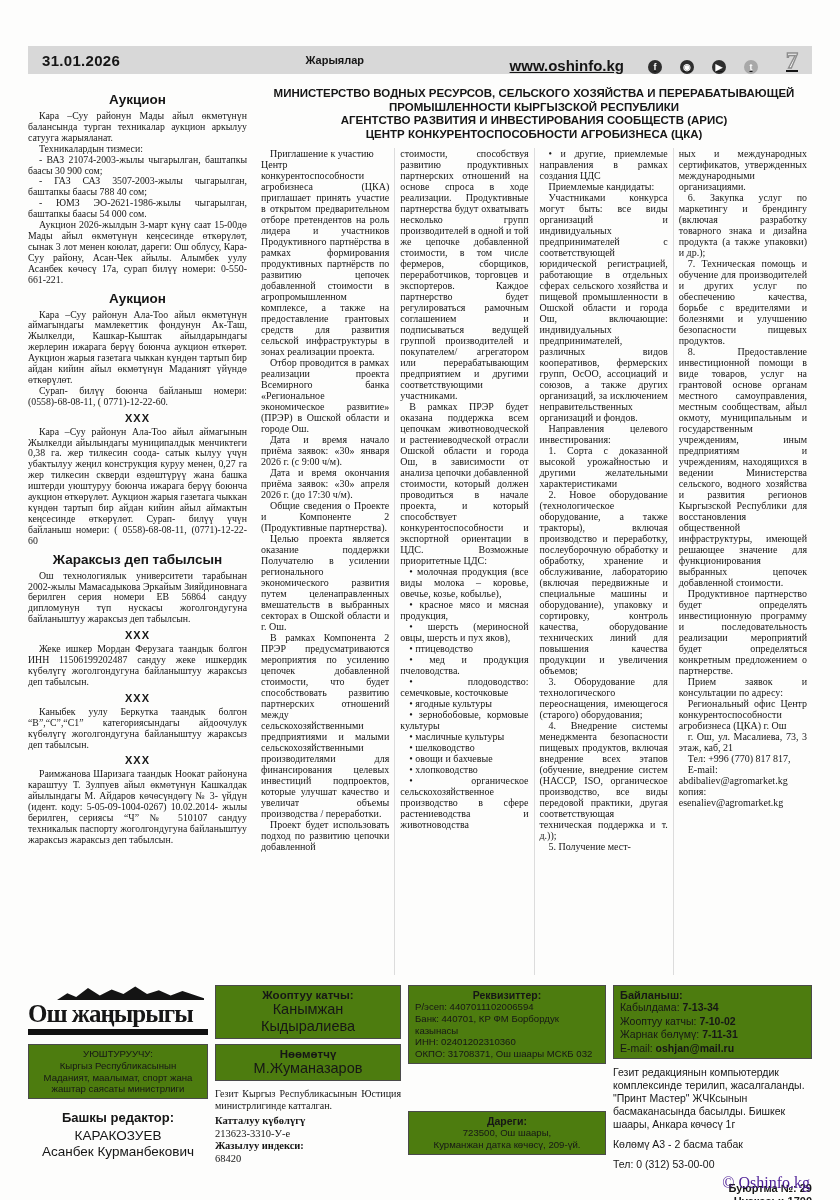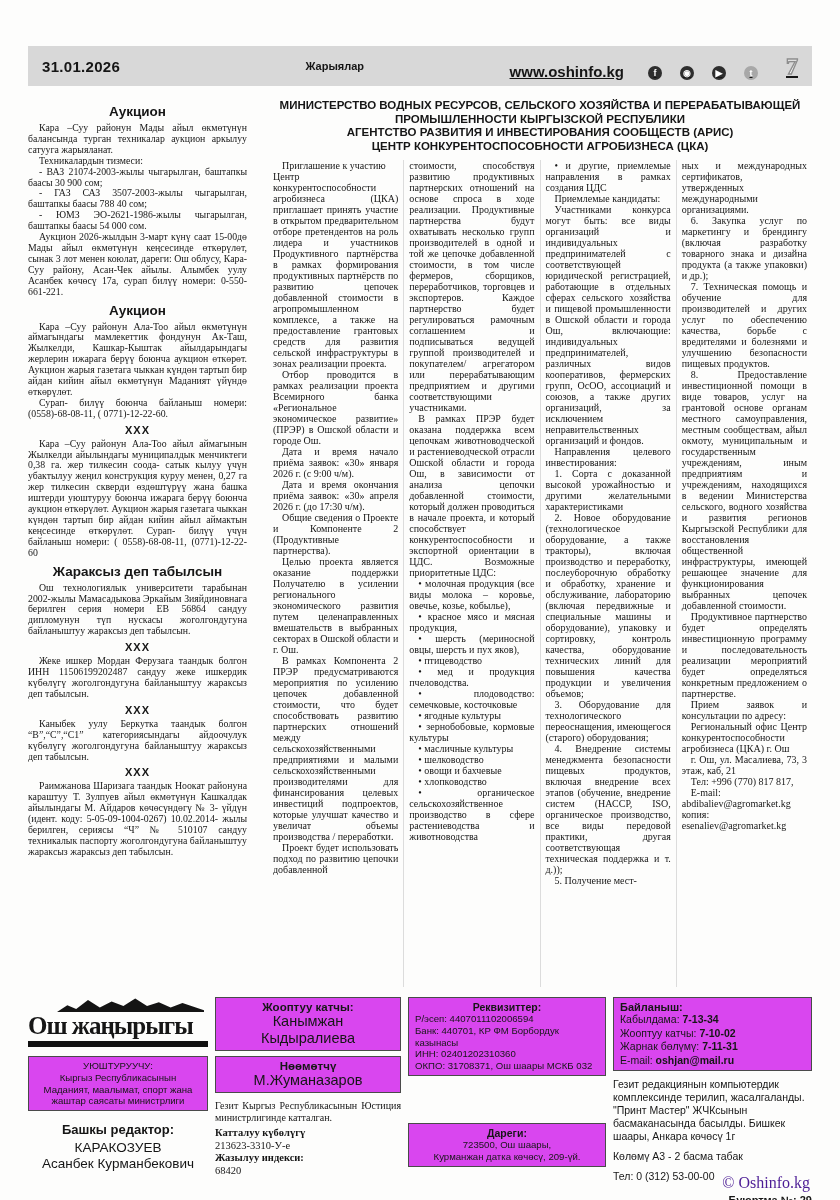--- a/index.html
+++ b/index.html
@@ -1,19 +1,19 @@
 <!DOCTYPE html>
 <html><head>
 <meta charset="utf-8">
 <style>
   html,body{margin:0;padding:0;background:#ffffff;}
   .page{position:relative;width:840px;height:1200px;overflow:hidden;background:#fdfdfc;
         font-family:"Liberation Serif",serif;color:#161616;}
   
-  .header-bar{margin:46px 28px 0;height:40px;background:#d8d8d8;display:flex;align-items:center;
+  .header-bar{margin:46px 28px 0;height:28px;background:#d8d8d8;display:flex;align-items:center;
               padding:0 14px;box-sizing:border-box;}
   .hdr-date{font:700 15px "Liberation Sans",sans-serif;letter-spacing:.3px;}
   .hdr-section{flex:1;text-align:center;font:700 11px "Liberation Sans",sans-serif;padding-left:40px;}
   .hdr-right{display:flex;align-items:flex-end;gap:18px;text-decoration:underline;}
   .hdr-site{font:700 15px "Liberation Sans",sans-serif;margin-right:6px;}
   .sico{width:14px;height:14px;border-radius:50%;background:#2e2e2e;color:#fff;display:inline-block;
         font:700 9px/14px "Liberation Sans",sans-serif;text-align:center;}
   .sico.lt{background:#a8a8a8;}
   .hdr-page{font:700 24px "Liberation Serif",serif;color:#fff;-webkit-text-stroke:1.4px #8d8d8d;
             margin-left:10px;line-height:28px;}
@@ -21,31 +21,31 @@
   .content{display:flex;margin:13px 28px 0;height:888px;overflow:hidden;}
   .left-col{width:219px;flex:none;margin-right:9px;font-size:9.8px;line-height:10.9px;overflow:hidden;}
   .blk{margin:0;}
   .blk.para{text-align:justify;text-indent:11px;}
   .blk.cont{text-align:justify;}
   .blk.bullet{text-align:justify;text-indent:9px;}
   .blk.heading{font:700 13.5px "Liberation Sans",sans-serif;text-align:center;text-indent:0;
                margin:5px 0 4px;}
   .blk.xxx{font:700 11px "Liberation Sans",sans-serif;text-align:center;text-indent:0;margin:4px 0 3px;
            letter-spacing:1px;}
-  .main{flex:1;overflow:hidden;margin-left:12px;}
+  .main{flex:1;overflow:hidden;}
   .headline .line{text-align:center;font:700 11.5px "Liberation Sans",sans-serif;line-height:13.5px;}
   .cols{display:flex;margin-top:7px;height:836px;overflow:hidden;}
   .col{flex:1;padding:0 5px;font-size:10px;line-height:11px;overflow:hidden;}
   .col + .col{border-left:1px solid #dcdcdc;}
   .col .blk.para{text-indent:9px;}
   
   .footer{display:flex;gap:7px;margin:10px 28px 0;height:178px;font-family:"Liberation Sans",sans-serif;}
   .fcol{display:flex;flex-direction:column;gap:5px;box-sizing:border-box;}
   .fcolA{width:180px;} .fcolB{width:186px;} .fcolC{width:198px;gap:47px;} .fcolD{flex:1;}
-  .fbox{border:1px solid #4a4a4a;background:#d946ef;padding:3px 6px;box-sizing:border-box;}
+  .fbox{border:1px solid #4a4a4a;background:#4d7c0f;padding:3px 6px;box-sizing:border-box;}
   .masthead{position:relative;height:54px;overflow:hidden;}
   .masthead svg{display:block;width:82%;height:15px;margin-left:16%;}
   .masthead-title{font:700 25px "Liberation Serif",serif;letter-spacing:-1px;border-bottom:6px solid #111;
                   display:block;padding-bottom:1px;white-space:nowrap;}
   .founder{font-size:9.6px;line-height:12px;text-align:center;}
   .editor{text-align:center;margin-top:6px;}
   .editor .lbl{font:700 13px "Liberation Sans",sans-serif;margin-bottom:3px;}
   .editor .nm{font-size:13.5px;line-height:16px;}
   .staffbox{text-align:center;}
   .staffbox .lbl{font-weight:700;font-size:11.5px;}

